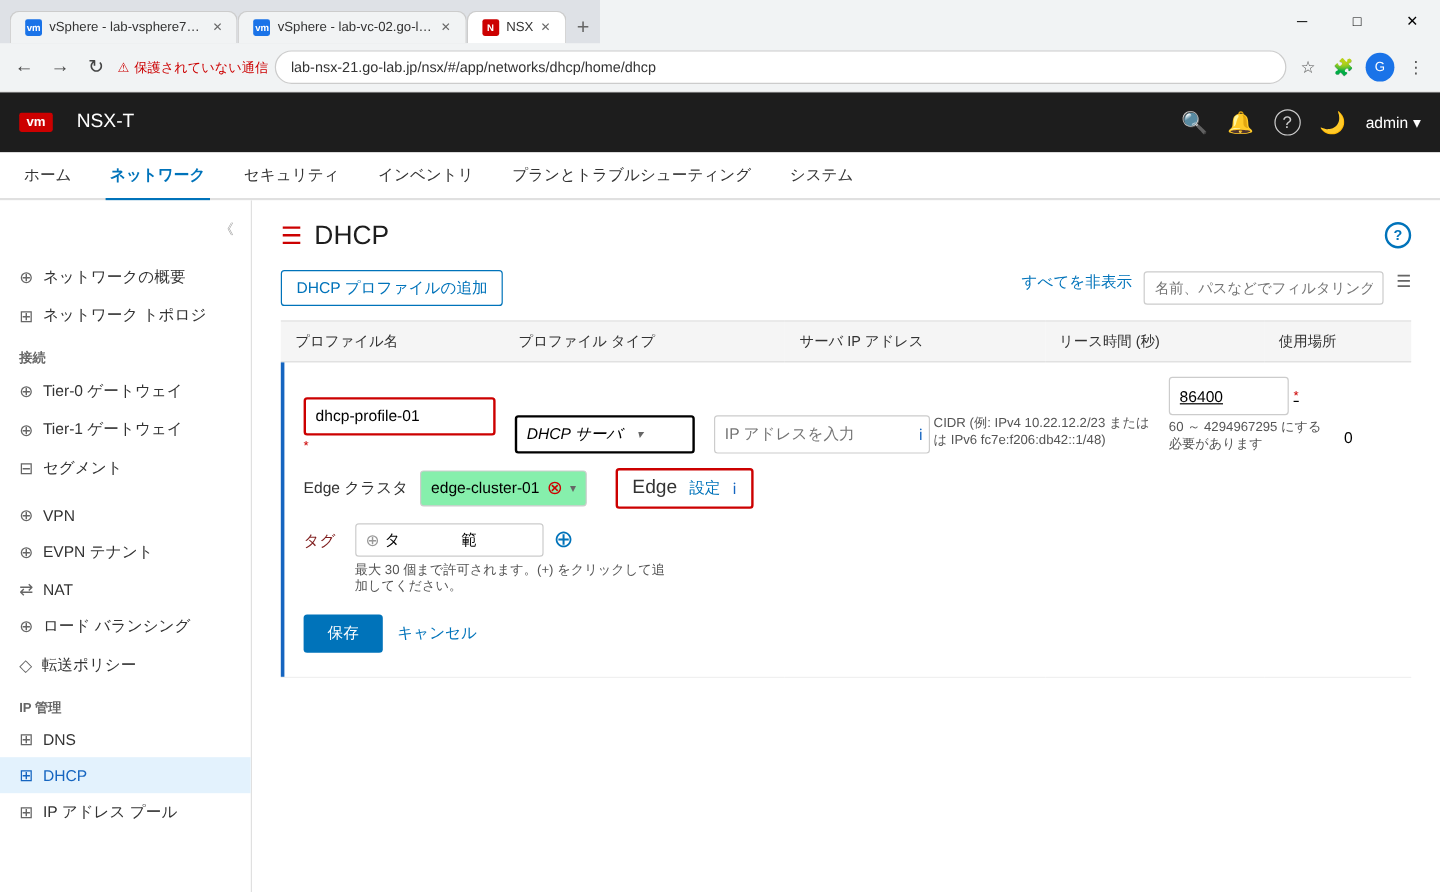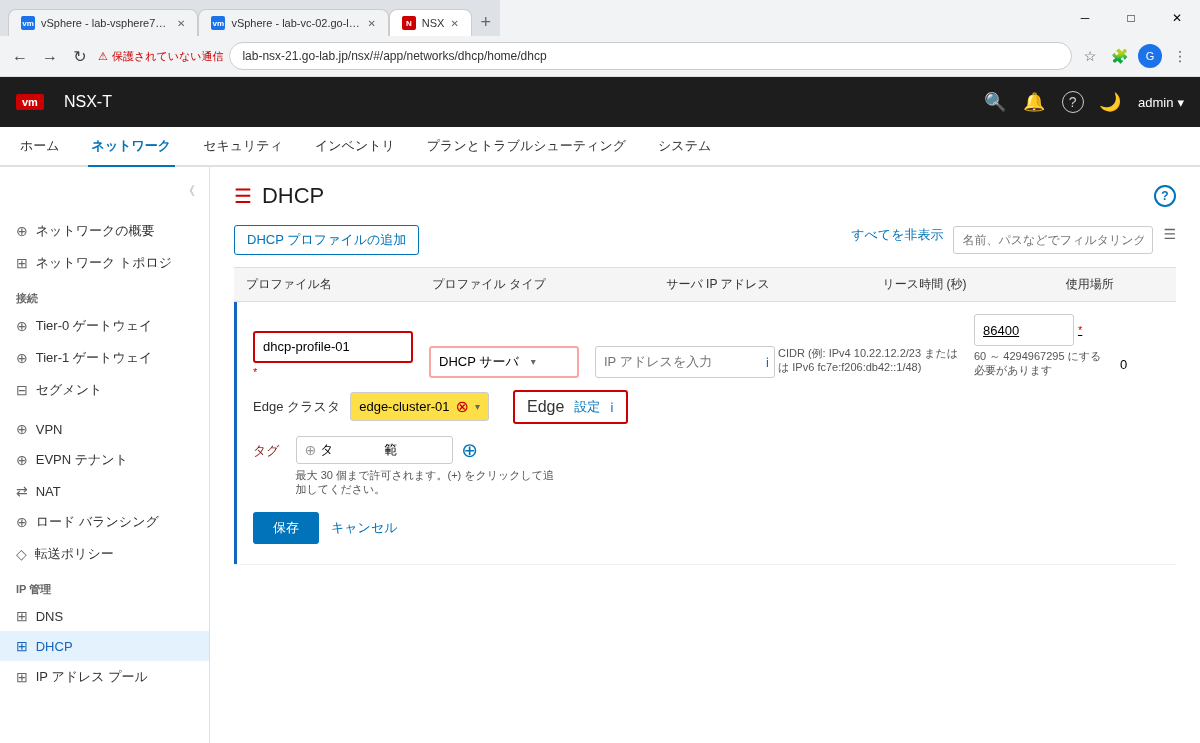--- a/index.html
+++ b/index.html
@@ -67,21 +67,21 @@
     .filter-icon { color: #666; font-size: 14px; }
 
     
     .data-table { width: 100%; border-collapse: collapse; }
     .data-table th { background: #f5f5f5; padding: 8px 12px; text-align: left; font-size: 12px; color: #333; border-bottom: 1px solid #ddd; border-top: 1px solid #ddd; font-weight: 500; }
     .data-table td { padding: 8px 12px; border-bottom: 1px solid #f0f0f0; vertical-align: top; font-size: 13px; }
     .form-row { background: #fff; }
     .field-input { height: 32px; border: 1px solid #ccc; border-radius: 3px; padding: 0 8px; font-size: 13px; }
     .field-input.highlighted { border: 2px solid #cc0000; }
     .field-select-wrapper { display: flex; align-items: center; height: 32px; border: 1px solid #ccc; border-radius: 3px; padding: 0 8px; gap: 4px; font-size: 13px; background: #fff; }
-    .field-select-wrapper.highlighted { border: 2px solid #fca5a5; }
+    .field-select-wrapper.highlighted { border: 2px solid #000000; font-style: italic; }
     .ip-field { height: 32px; border: 1px solid #ccc; border-radius: 3px; padding: 0 28px 0 8px; font-size: 13px; width: 180px; }
     .lease-input { height: 32px; border: 1px solid #ccc; border-radius: 3px; padding: 0 8px; font-size: 13px; width: 100px; }
 
     
     .action-buttons { display: flex; gap: 12px; margin-top: 16px; padding-bottom: 8px; }
     .btn-save { background: #0073ba; color: #fff; border: none; padding: 7px 20px; border-radius: 3px; cursor: pointer; font-size: 13px; }
     .btn-cancel { background: none; border: none; color: #0073ba; font-size: 13px; cursor: pointer; padding: 7px 0; }
 
     
     .row-indicator { width: 3px; background: #1565c0; }
@@ -304,21 +304,21 @@
 
                   <div style="display:flex;flex-direction:column;gap:3px;">
                     <span style="padding:6px 0;font-size:13px;">0</span>
                   </div>
                 </div>
 
                 <div style="display:flex; gap:24px; align-items:center; margin-bottom:12px;">
 
                   <div style="display:flex;align-items:center;gap:10px;">
                     <span style="font-size:13px;color:#333;min-width:75px;">Edge クラスタ</span>
-                    <div style="display:flex;align-items:center;gap:6px;border:1px solid #ccc;border-radius:3px;padding:4px 8px;background:#fde047;">
+                    <div style="display:flex;align-items:center;gap:6px;border:1px solid #ccc;border-radius:3px;padding:4px 8px;background:#86efac;">
                       <span style="font-size:13px;">edge-cluster-01</span>
                       <span style="color:#cc0000;font-size:16px;cursor:pointer;">⊗</span>
                       <span class="dropdown-arrow">▾</span>
                     </div>
                   </div>
 
                   <div style="display:flex;align-items:center;gap:10px;border:2px solid #cc0000;border-radius:3px;padding:6px 12px;">
                     <span style="font-size:16px;color:#333;">Edge</span>
                     <span style="color:#0073ba;font-size:13px;cursor:pointer;text-decoration:none;">設定</span>
                     <span style="color:#1565c0;font-size:13px;cursor:pointer;">ℹ</span>

